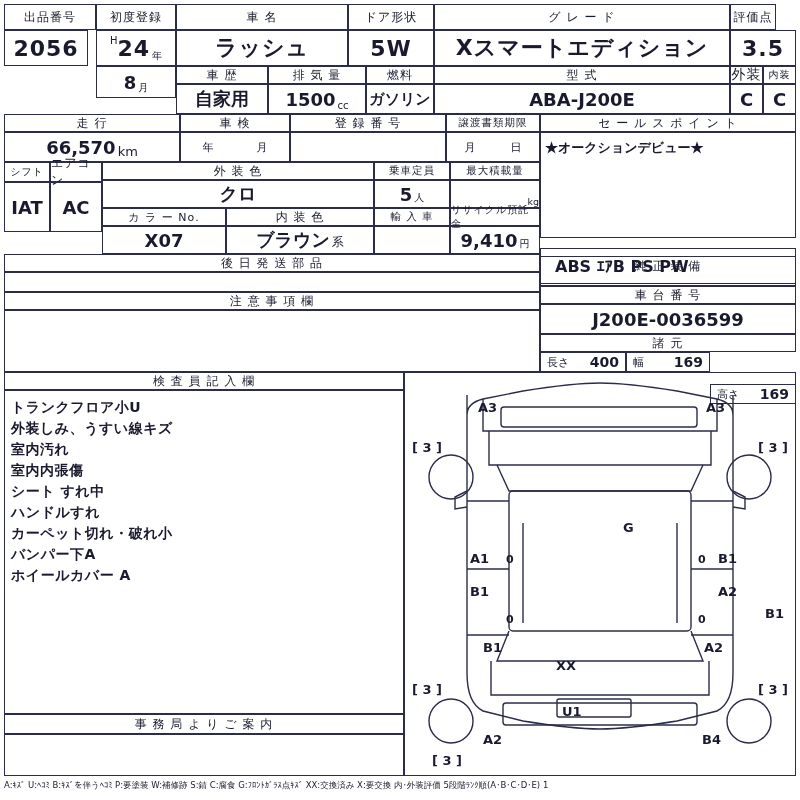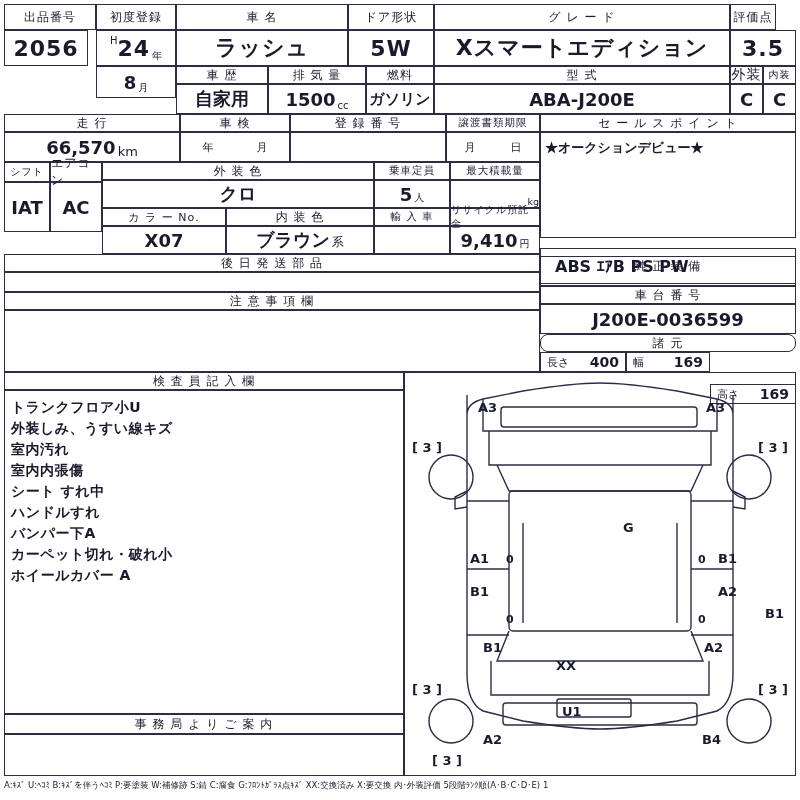--- a/index.html
+++ b/index.html
@@ -258,21 +258,21 @@
     <div style="padding-left:14px;font-size:16px;font-weight:bold;width:100%;">ABS ｴｱB PS PW</div>
   </div>
 
   <div class="bx" style="left:540px;top:286px;width:256px;height:18px;">
     <div class="lbl" style="height:100%;">車 台 番 号</div>
   </div>
   <div class="bx" style="left:540px;top:304px;width:256px;height:30px;">
     <div class="val" style="height:100%;font-size:18px;font-weight:bold;">J200E-0036599</div>
   </div>
 
-  <div class="bx" style="left:540px;top:334px;width:256px;height:18px;border-radius:8px;">
+  <div class="bx" style="left:540px;top:334px;width:256px;height:18px;">
     <div class="lbl" style="height:100%;">諸 元</div>
   </div>
   <div class="bx" style="left:540px;top:352px;width:86px;height:20px;">
     <div style="height:100%;width:100%;display:flex;align-items:center;justify-content:space-between;padding:0 6px;box-sizing:border-box;">
       <span class="sm">長さ</span>
       <span style="font-size:14px;font-weight:bold;">400</span>
     </div>
   </div>
   <div class="bx" style="left:626px;top:352px;width:84px;height:20px;">
     <div style="height:100%;width:100%;display:flex;align-items:center;justify-content:space-between;padding:0 6px;box-sizing:border-box;">
@@ -291,22 +291,22 @@
     <div class="lbl" style="height:100%;">検 査 員 記 入 欄</div>
   </div>
   <div class="bx" style="left:4px;top:390px;width:400px;height:324px;">
     <div style="padding:6px 0 0 0;">
       <div class="notes-line">トランクフロア小U</div>
       <div class="notes-line">外装しみ、うすい線キズ</div>
       <div class="notes-line">室内汚れ</div>
       <div class="notes-line">室内内張傷</div>
       <div class="notes-line">シート すれ中</div>
       <div class="notes-line">ハンドルすれ</div>
+      <div class="notes-line">カーペット切れ・破れ小</div>
       <div class="notes-line">バンパー下A</div>
-      <div class="notes-line">カーペット切れ・破れ小</div>
       <div class="notes-line">ホイールカバー A</div>
     </div>
   </div>
   <div class="bx" style="left:4px;top:714px;width:400px;height:20px;">
     <div class="lbl" style="height:100%;">事 務 局 よ り ご 案 内</div>
   </div>
   <div class="bx" style="left:4px;top:734px;width:400px;height:42px;"></div>
 
   <div class="bx" style="left:404px;top:372px;width:392px;height:404px;">
     <svg width="390" height="402" viewBox="0 0 390 402">

